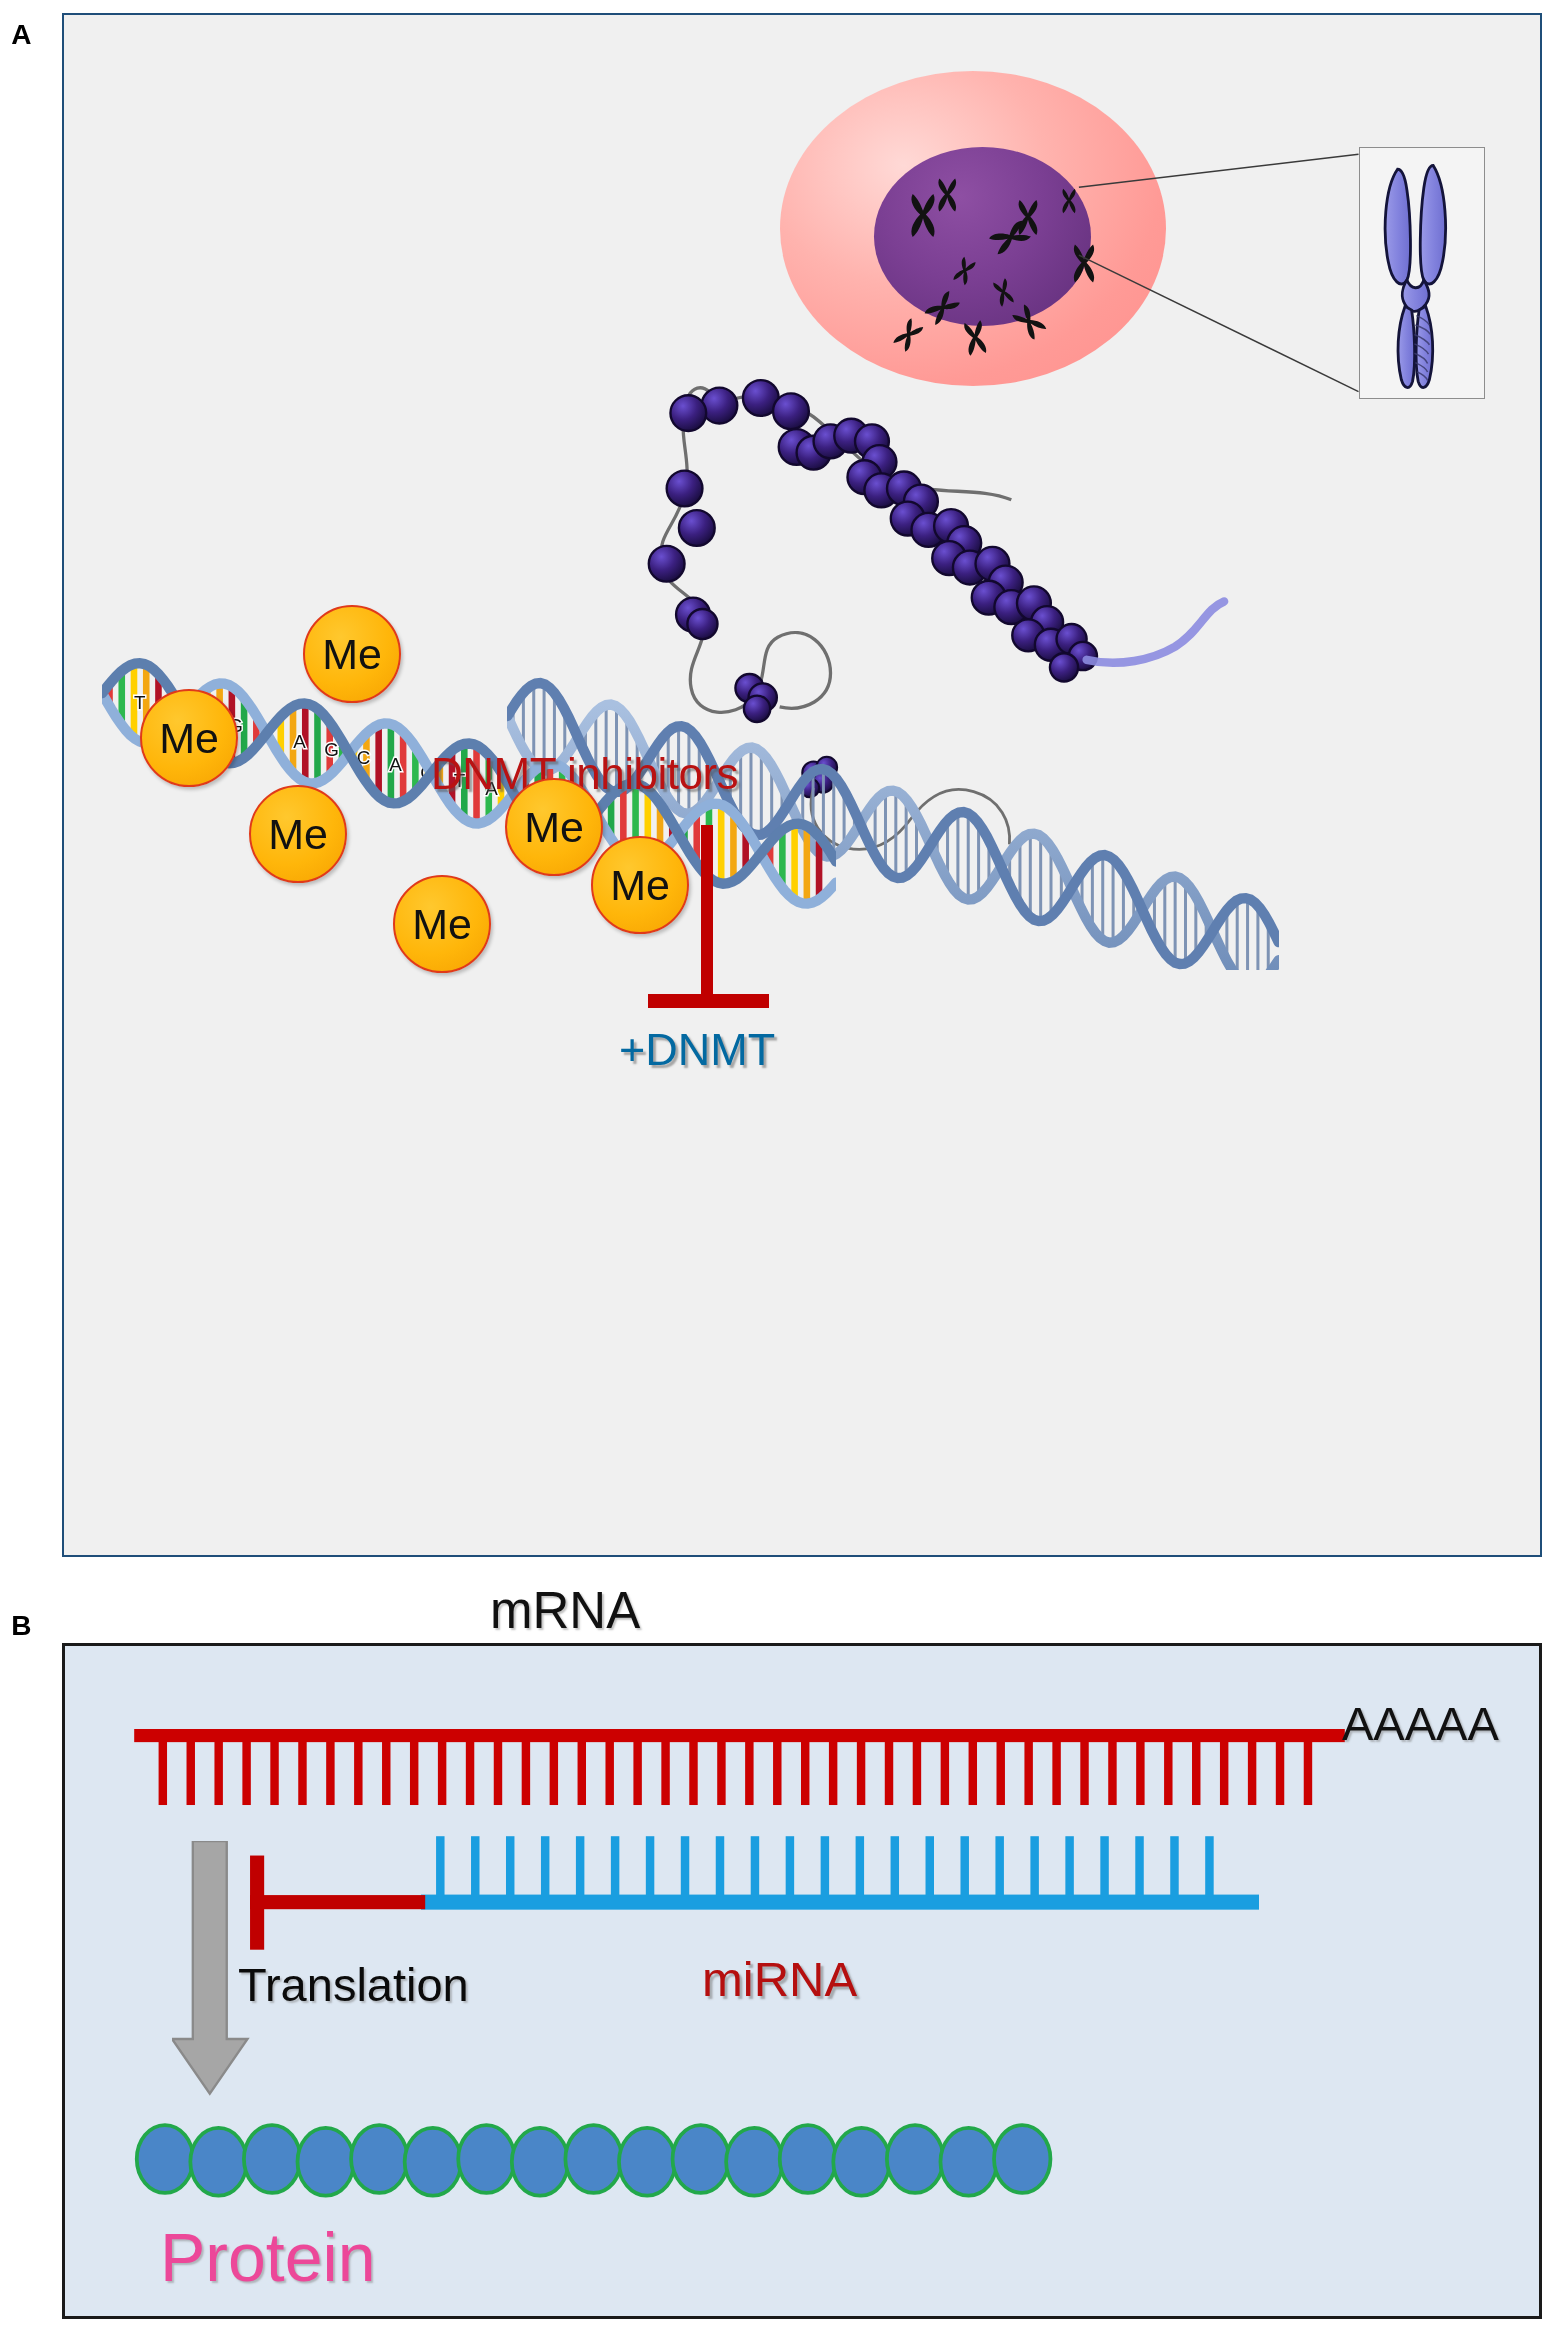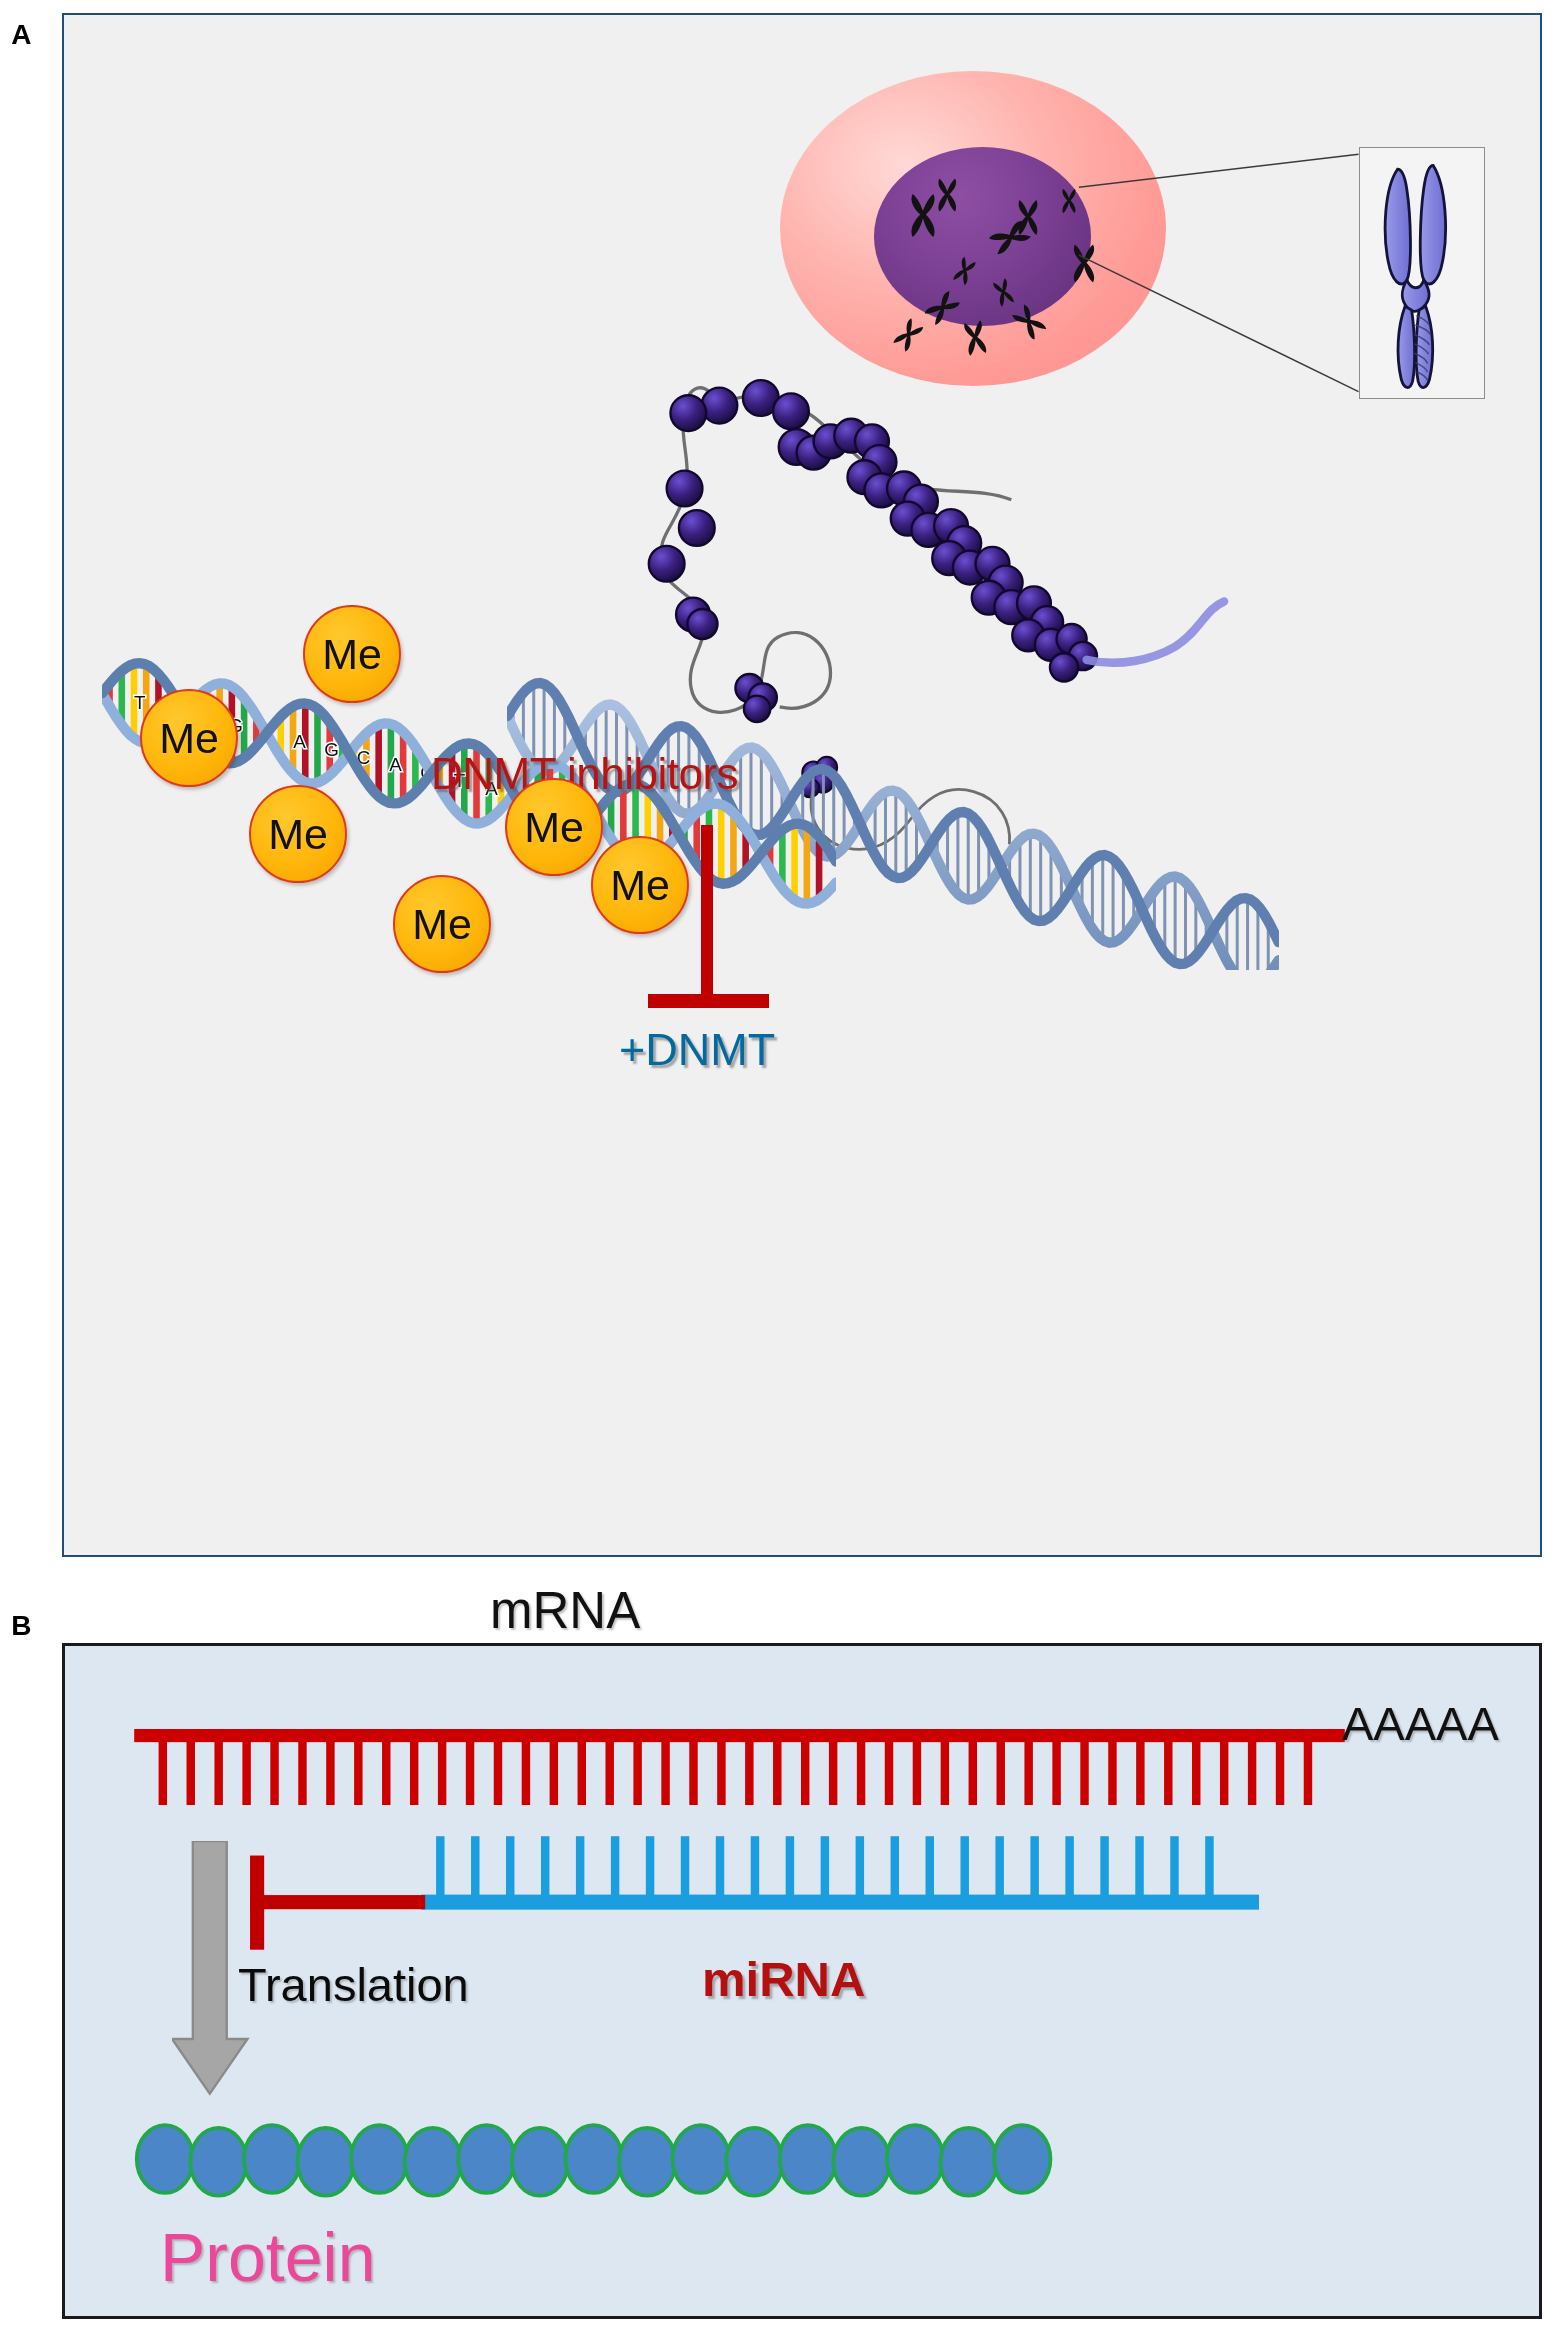--- a/index.html
+++ b/index.html
@@ -126,21 +126,21 @@
     text-shadow: 1.9px 1.9px 1.9px rgba(120,120,120,0.45);
     white-space: nowrap;
   }
   #translation-label {
     position: absolute; left: 238px; top: 1957px;
     font-size: 47px; font-weight: normal; color: #0b0b0b;
     text-shadow: 1.9px 1.9px 1.9px rgba(120,120,120,0.45);
   }
   #mirna-label {
     position: absolute; left: 702px; top: 1951px;
-    font-size: 49px; font-weight: bold; color: #b50f0f;
+    font-size: 49px; font-weight: normal; color: #b50f0f;
     text-shadow: 2.8px 2.8px 1.9px rgba(110,110,110,0.5);
   }
   #protein-label {
     position: absolute; left: 160px; top: 2218px;
     font-size: 68px; color: #ec4899;
     text-shadow: 1.9px 1.9px 1.9px rgba(120,120,120,0.45);
   }
 
   
   #mrna-comb { position: absolute; left: 132px; top: 1729px; }

